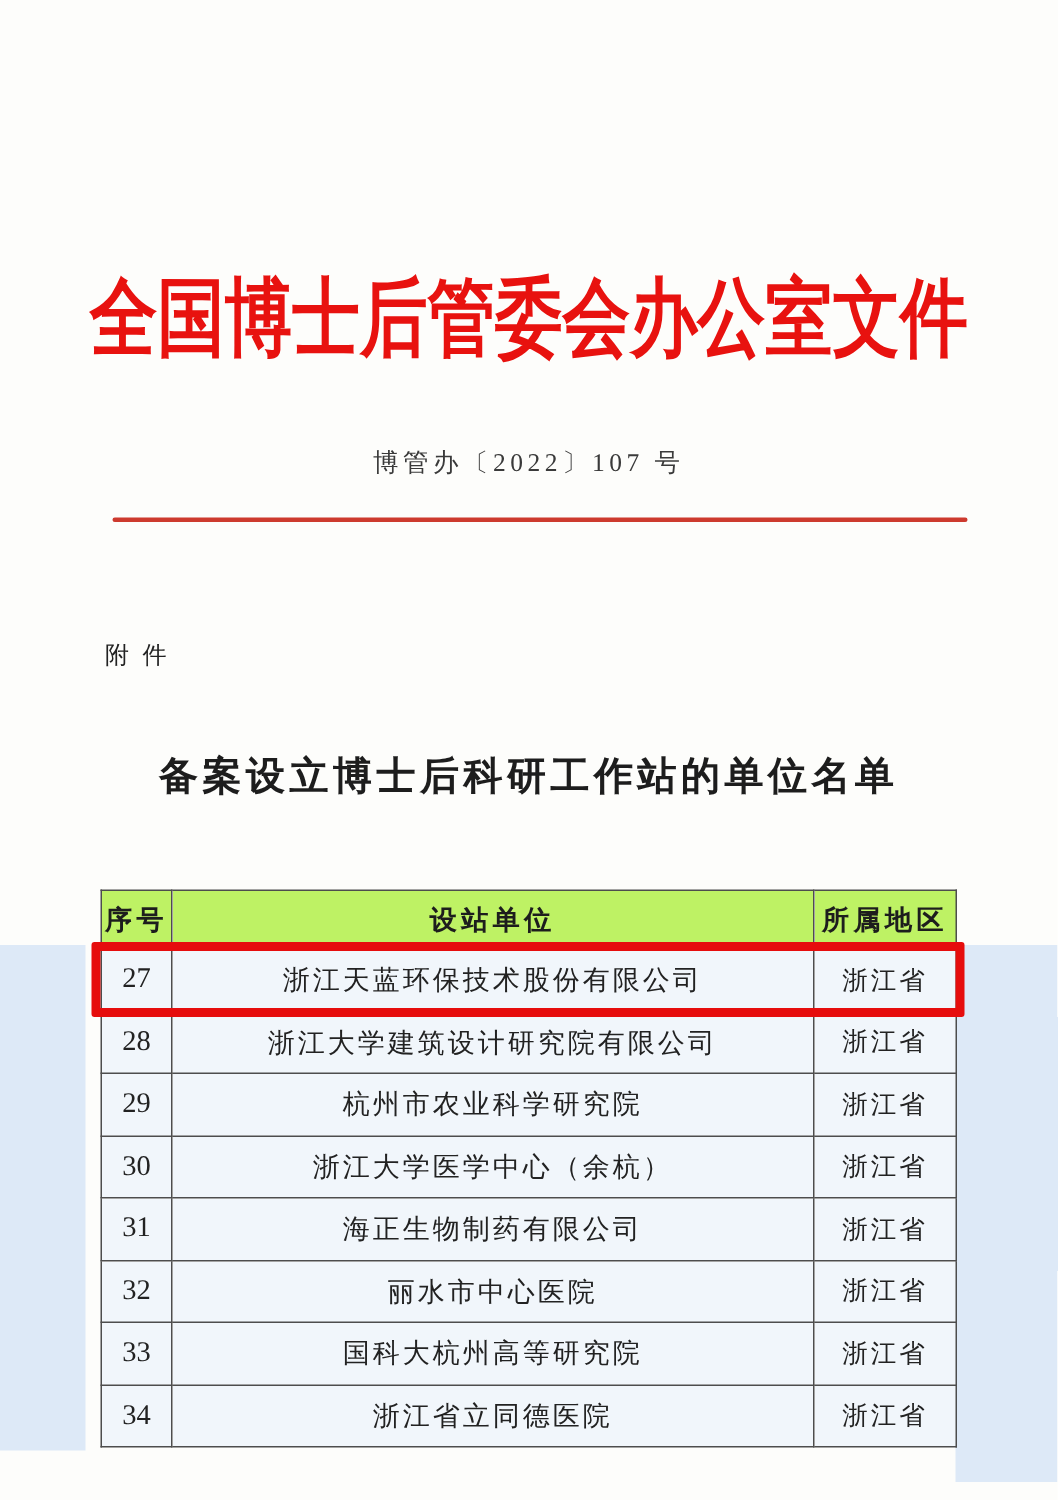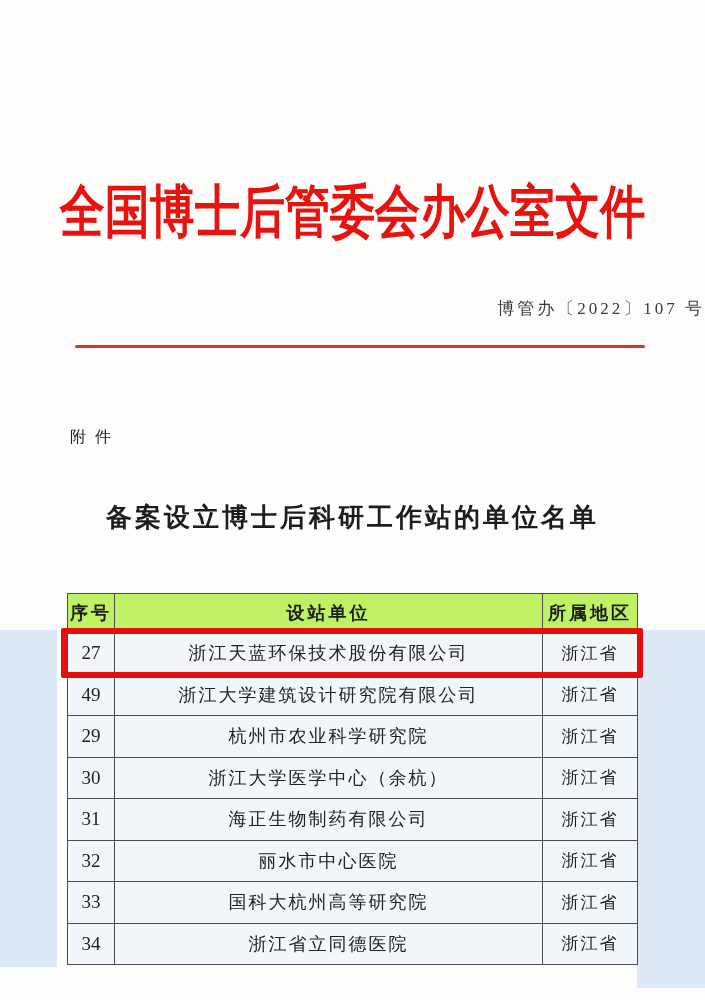--- a/index.html
+++ b/index.html
@@ -29,21 +29,21 @@
     font-weight: bold;
     color: #e8120f;
     white-space: nowrap;
     transform: scaleX(0.79);
     transform-origin: center;
     letter-spacing: 0px;
   }
   .doc-number {
     position: absolute;
     top: 297px; left: 0; width: 705px;
-    text-align: right;
+    text-align: center;
     font-size: 17px;
     letter-spacing: 3px;
     color: #3a3a3a;
   }
   .red-rule {
     position: absolute;
     top: 345px; left: 75px; width: 570px; height: 3px;
     background: #cd3a2e;
     border-radius: 2px;
   }
@@ -144,21 +144,21 @@
         <th>所属地区</th>
       </tr>
     </thead>
     <tbody>
         <tr>
           <td class="col-no">27</td>
           <td class="col-unit">浙江天蓝环保技术股份有限公司</td>
           <td class="col-region">浙江省</td>
         </tr>
         <tr>
-          <td class="col-no">49</td>
+          <td class="col-no">28</td>
           <td class="col-unit">浙江大学建筑设计研究院有限公司</td>
           <td class="col-region">浙江省</td>
         </tr>
         <tr>
           <td class="col-no">29</td>
           <td class="col-unit">杭州市农业科学研究院</td>
           <td class="col-region">浙江省</td>
         </tr>
         <tr>
           <td class="col-no">30</td>

